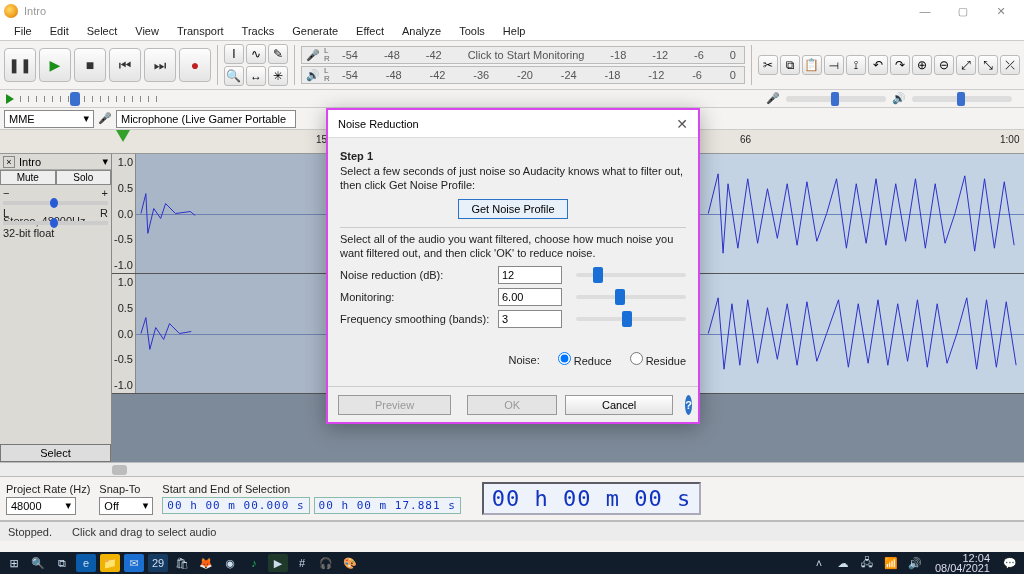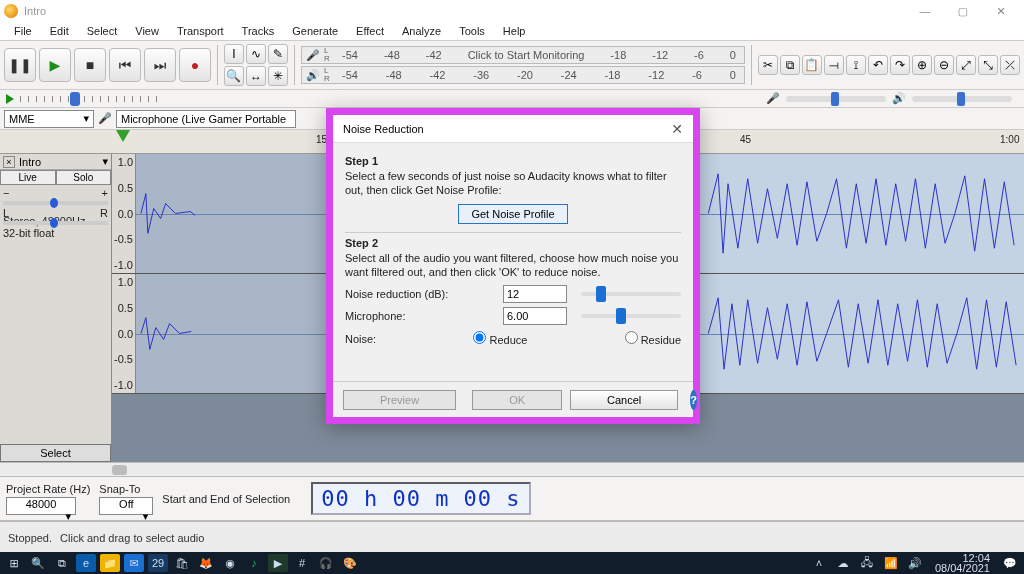--- a/index.html
+++ b/index.html
@@ -69,51 +69,51 @@
   .wavecol { flex:1; background:#7d8a99; display:flex; flex-direction:column; }
   .trackrow { height:120px; background:#b8cce0; border-bottom:1px solid #555; position:relative; display:flex;}
   .scale { width:24px; background:#dcdad5; border-right:1px solid #888; display:flex; flex-direction:column; justify-content:space-between; padding:2px 2px; font-size:9px; color:#222; text-align:right;}
   .wave { flex:1; position:relative; background:#c3d3e4; }
   .wave .zero { position:absolute; left:0; right:0; top:50%; height:1px; background:#6a84c0; }
   .wave svg { position:absolute; inset:0; width:100%; height:100%; }
 
   .sel-region { position:absolute; top:0; bottom:0; background:rgba(120,130,150,.35); }
 
   
-  .dialog { position:absolute; left:326px; top:108px; width:374px; height:316px; background:#f0f0f0; border:7px solid #d946ef; box-shadow: 0 4px 20px rgba(0,0,0,.3); z-index:50; display:flex; flex-direction:column; }
+  .dialog { position:absolute; left:326px; top:108px; width:374px; height:316px; background:#f0f0f0; border:2px solid #d946ef; box-shadow: 0 4px 20px rgba(0,0,0,.3); z-index:50; display:flex; flex-direction:column; }
   .dlg-title { height:28px; background:#fff; border-bottom:1px solid #ddd; display:flex; align-items:center; padding:0 10px; font-size:12px; }
   .dlg-title .x { margin-left:auto; font-size:14px; color:#555; }
   .dlg-body { padding:8px 12px; flex:1; font-size:11px; color:#222; }
   .dlg-body .step { font-weight:600; margin:4px 0 2px; }
   .dlg-body .txt { margin-bottom:6px; line-height:1.3; }
   .gbtn { display:block; margin:4px auto 8px; padding:3px 12px; border:1px solid #2a72c8; background:#e8f0fa; }
   .param { display:flex; align-items:center; gap:8px; margin:4px 0; }
   .param label { width:150px; }
   .param input { width:64px; height:18px; border:1px solid #888; padding:0 3px; background:#fff; }
   .param .sl { flex:1; height:4px; background:#ddd; border-radius:2px; position:relative; margin-left:6px; }
   .param .sl::after{content:"";position:absolute;top:-6px;width:10px;height:16px;background:#1a6fd6;border-radius:2px;}
   .sl.a::after{left:15%;} .sl.b::after{left:35%;} .sl.c::after{left:42%;}
-  .radio-row { display:flex; align-items:center; justify-content:space-between; gap:26px; margin-top:6px; }
+  .radio-row { display:flex; align-items:center; justify-content:flex-end; gap:18px; margin-top:24px; }
   .radio-row input { margin-right:3px; }
   .dlg-foot { height:36px; border-top:1px solid #ccc; display:flex; align-items:center; padding:0 10px; gap:8px; }
   .dbtn { padding:3px 36px; border:1px solid #999; background:linear-gradient(#fff,#e4e4e4); }
   .dbtn:disabled { color:#999; background:#e4e4e4; }
   .help { width:20px;height:20px;border-radius:50%;background:#2a72c8;color:#fff;text-align:center;line-height:20px;font-weight:bold;margin-left:4px;}
 
   
   .bottombars { position:absolute; left:0; right:0; bottom:22px; height:90px; background:#f4f3f2; border-top:1px solid #bbb; }
   .scrollb { height:14px; background:#ececec; border-bottom:1px solid #bbb; position:relative; }
   .scrollb .thumb { position:absolute; left:112px; top:2px; height:10px; width:15px; background:#bcbcbc; border-radius:3px;}
   .selrow { height:44px; display:flex; align-items:center; padding:4px 6px; gap:9px; border-bottom:1px solid #bbb;}
   .selgroup { display:flex; flex-direction:column; gap:2px; font-size:10px; }
   .selgroup .lbl{color:#222;}
-  .selgroup .combo{height:18px;flex-direction:column;}
+  .selgroup .combo{height:18px;}
   .timefield { font-family: "Consolas", monospace; background:#eef2fb; color:#1034c0; border:1px solid #8ba; padding:1px 4px; letter-spacing:1px; font-size:11px; }
   .timebig { font-family: "Consolas", monospace; font-size:22px; color:#1034c0; background:#eef2fb; border:2px inset #aab; padding:2px 8px; letter-spacing:1px; display:inline-block;}
-  .status { height:20px; display:flex; align-items:center; padding:16px 8px; gap:8px; color:#333; background:#ececec; border-top:1px solid #bbb; font-size:11px;}
+  .status { height:20px; display:flex; align-items:flex-start; padding:4px 8px; gap:20px; color:#333; background:#ececec; border-top:1px solid #bbb; font-size:11px;}
 
   
   .taskbar { position:absolute; left:0; right:0; bottom:0; height:22px; background:#111d2b; display:flex; align-items:center; padding:0 4px; gap:4px; }
   .tb-ico { width:20px; height:18px; border-radius:2px; display:flex;align-items:center;justify-content:center; font-size:11px; color:#cde; }
   .tb-sep { flex:1; }
   .tb-clock { color:#dde; font-size:10px; text-align:right; line-height:10px; padding:0 6px;}
 </style>
 </head>
 <body>
 
@@ -224,33 +224,33 @@
     </div>
   <span class="mic-ico">🎤</span>
   <div class="combo mic">
       <span>Microphone (Live Gamer Portable</span>
     </div>
 </div>
 
 <div class="ruler">
   <div class="cursor-tri"></div>
   <span class="ruler-label" style="left:316px">15</span>
-  <span class="ruler-label" style="left:740px">45</span>
+  <span class="ruler-label" style="left:740px">66</span>
   <span class="ruler-label" style="left:1000px">1:00</span>
 </div>
 
 <div class="tracks">
   <div class="tpanel">
     <div class="close">
       <div class="x">×</div>
       <span>Intro</span>
       <span class="drop">▾</span>
     </div>
     <div class="ms">
-      <div class="m">Live</div>
+      <div class="m">Mute</div>
       <div class="m">Solo</div>
     </div>
     <div class="pan">
       <div class="row">
           <span>−</span>
           <span>+</span>
         </div>
       <div class="sl"></div>
       <div class="row">
           <span>L</span>
@@ -316,32 +316,36 @@
 <div class="dialog">
   <div class="dlg-title">
     <span>Noise Reduction</span>
     <span class="x">✕</span>
   </div>
   <div class="dlg-body">
     <div class="step">Step 1</div>
     <div class="txt">Select a few seconds of just noise so Audacity knows what to filter out, then click Get Noise Profile:</div>
     <button class="gbtn">Get Noise Profile</button>
     <hr style="margin:4px 0;border:none;border-top:1px solid #ccc">
-    <div class="step">Step 2</div>
     <div class="txt">Select all of the audio you want filtered, choose how much noise you want filtered out, and then click 'OK' to reduce noise.</div>
 
     <div class="param">
       <label>Noise reduction (dB):</label>
       <input value="12" style="">
       <div class="sl a"></div>
     </div>
     <div class="param">
-      <label>Microphone:</label>
+      <label>Monitoring:</label>
       <input value="6.00" style="">
       <div class="sl b"></div>
+    </div>
+    <div class="param">
+      <label>Frequency smoothing (bands):</label>
+      <input value="3" style="">
+      <div class="sl c"></div>
     </div>
     <div class="radio-row">
       <span>Noise:</span>
       <label><input type="radio" checked="" style=""><span>Reduce</span></label>
       <label><input type="radio" style=""><span>Residue</span></label>
     </div>
   </div>
   <div class="dlg-foot">
     <button class="dbtn" disabled="">Preview</button>
     <div style="flex:1"></div>
@@ -365,20 +369,24 @@
     </div>
     <div class="selgroup">
       <span class="lbl">Snap-To</span>
       <div class="combo" style="width:54px">
           <span>Off</span>
           <span style="margin-left:auto">▾</span>
         </div>
     </div>
     <div class="selgroup" style="flex:0 0 auto">
       <span class="lbl">Start and End of Selection</span>
+      <div style="display:flex;gap:4px">
+        <span class="timefield">00 h 00 m 00.000 s</span>
+        <span class="timefield">00 h 00 m 17.881 s</span>
+      </div>
     </div>
     <div style="margin-left:12px">
       <span class="timebig">00 h 00 m 00 s</span>
     </div>
   </div>
   <div class="status">
     <span>Stopped.</span>
     <span>Click and drag to select audio</span>
   </div>
 </div>

